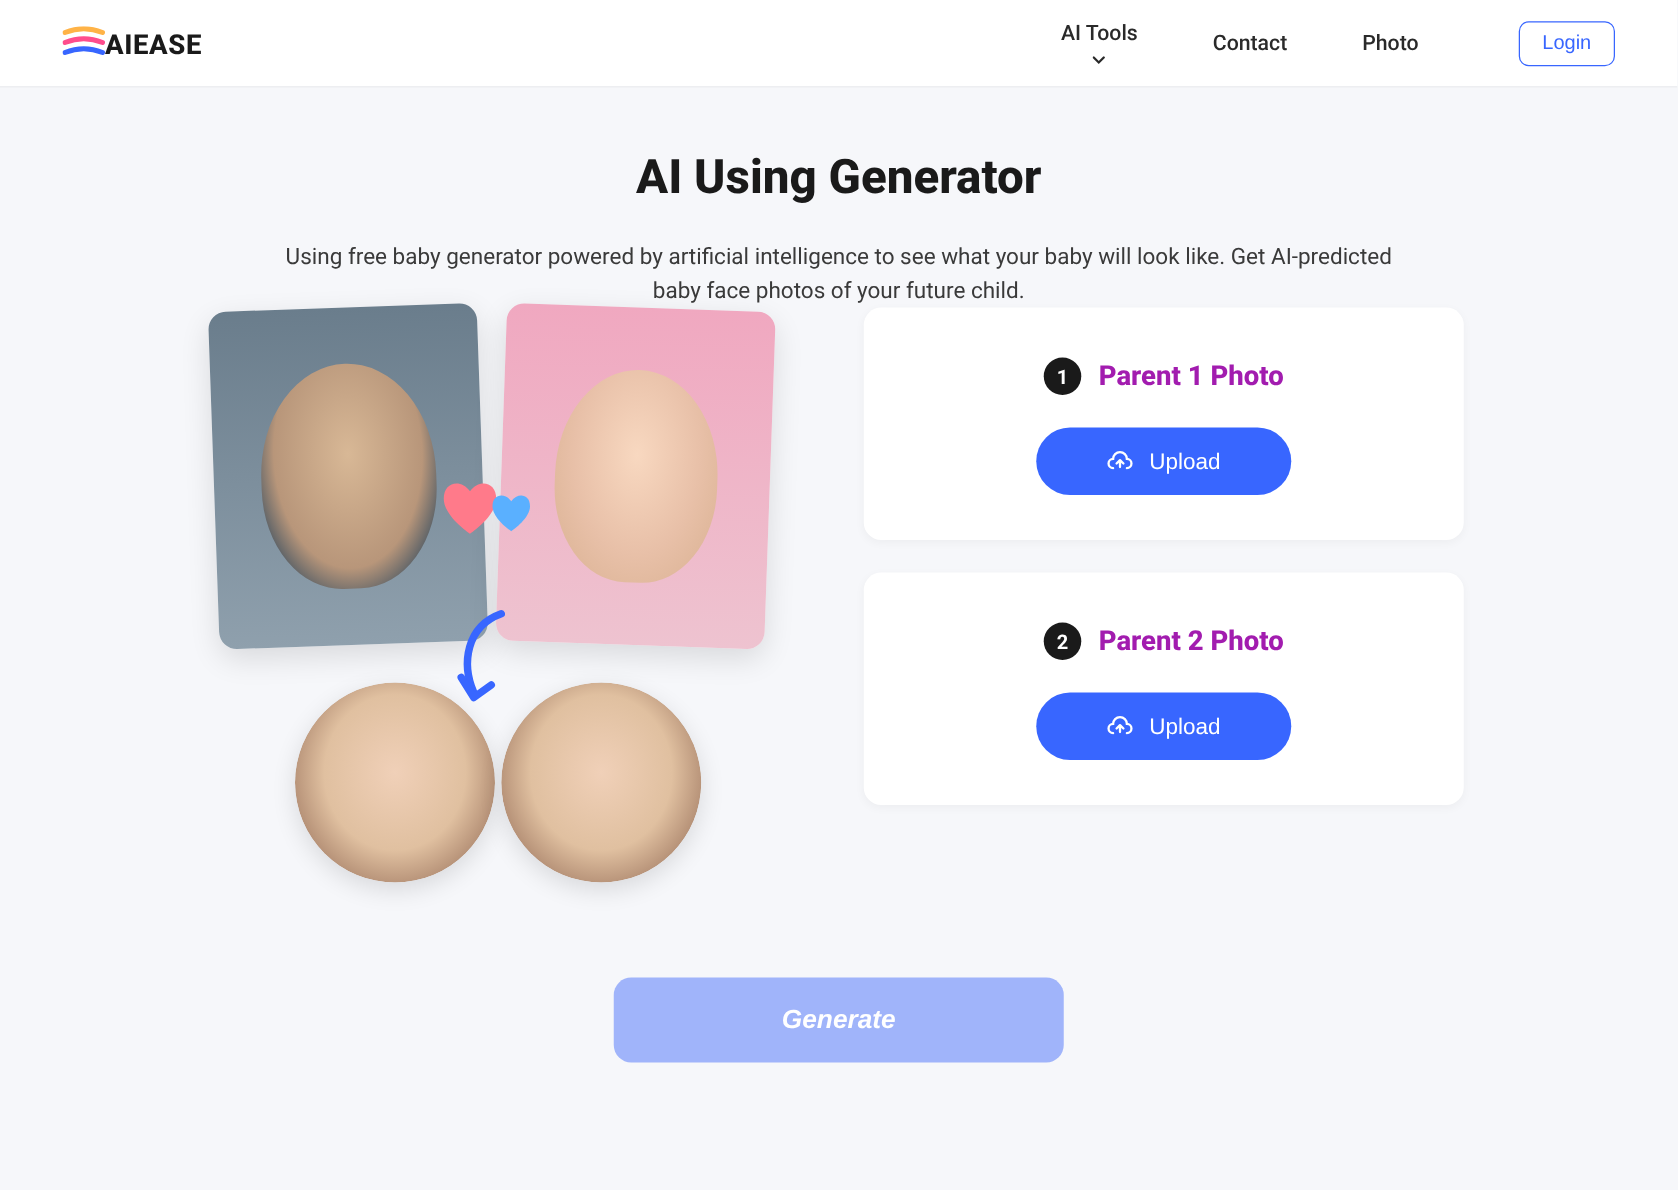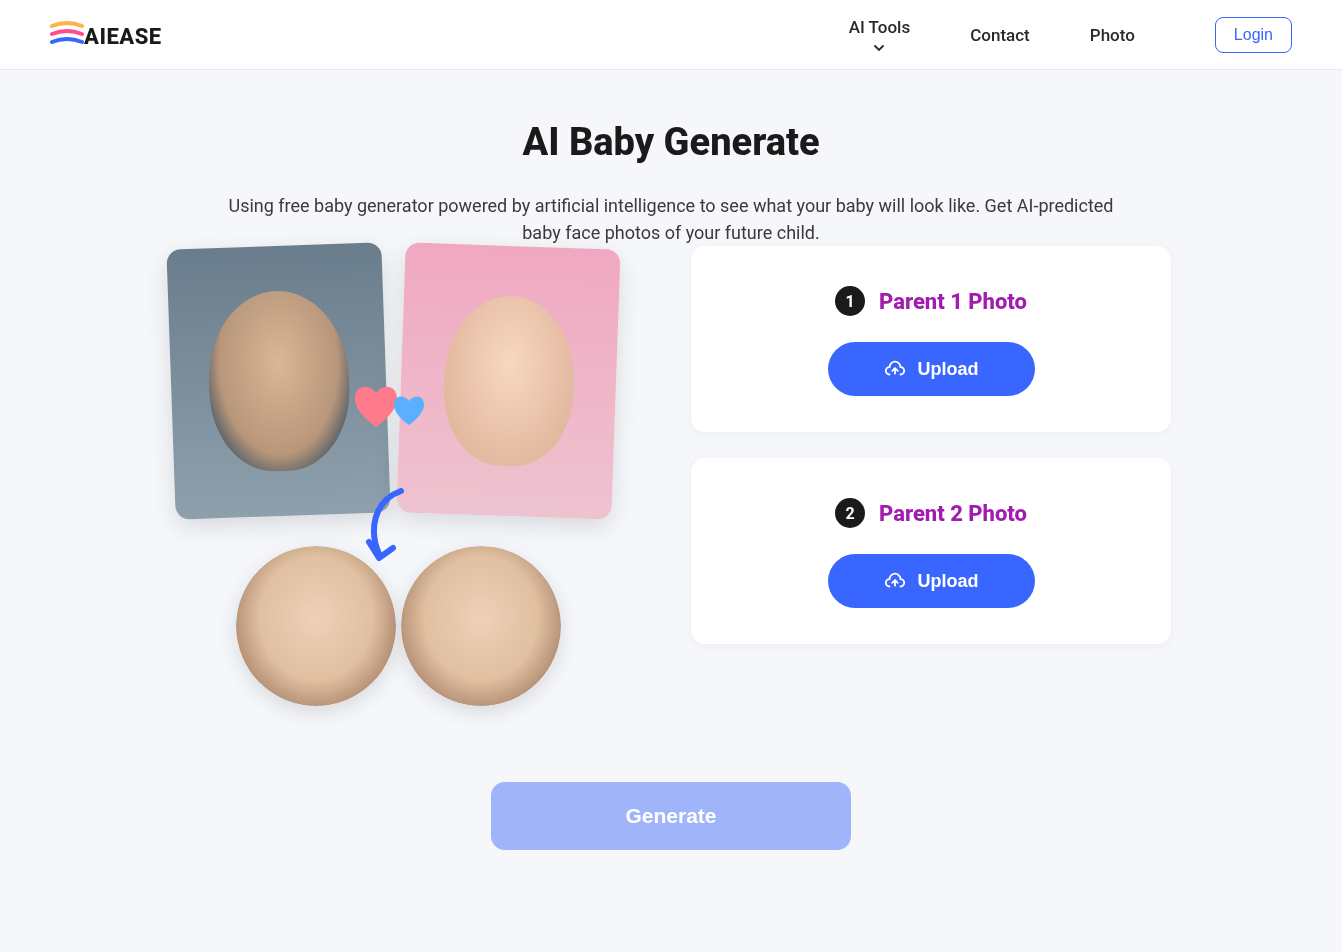--- a/index.html
+++ b/index.html
@@ -216,41 +216,42 @@
       font-weight: 800;
       color: #a21caf;
     }
     .upload-btn {
       background: #3866ff;
       color: #ffffff;
       border: none;
       border-radius: 30px;
       padding: 16px 56px;
       font-size: 18px;
-      font-weight: 700;
+      font-weight: 400;
       cursor: pointer;
       display: flex;
       align-items: center;
       gap: 12px;
     }
     .upload-icon {
       width: 22px;
       height: 22px;
     }
     .generate-btn {
       background: #a0b4fa;
       color: #ffffff;
       border: none;
       border-radius: 14px;
       padding: 22px 0;
       width: 360px;
       font-size: 21px;
       font-weight: 700;
       cursor: pointer;
       margin-top: 46px;
+      font-style: italic;
     }
   </style>
 </head>
 <body>
 
 <header class="header">
   <div class="logo">
     <span class="logo-mark">
       <svg viewBox="0 0 34 28" width="34" height="28">
         <path d="M2 5 Q17 -1 32 5" stroke="#ffb347" stroke-width="4" fill="none" stroke-linecap="round"></path>
@@ -271,21 +272,21 @@
       <span>Contact</span>
     </span>
     <span class="nav-item">
       <span>Photo</span>
     </span>
     <button class="login-btn">Login</button>
   </nav>
 </header>
 
 <main class="main">
-  <h1 class="title">AI Baby Generate</h1>
+  <h1 class="title">AI Using Generator</h1>
   <p class="subtitle">Using free baby generator powered by artificial intelligence to see what your baby will look like. Get AI-predicted baby face photos of your future child.</p>
 
   <div class="content">
     <div class="preview">
       <div class="parent-photo p1">
         <div class="face-placeholder">
             <div class="face-male"></div>
           </div>
       </div>
       <div class="parent-photo p2">

